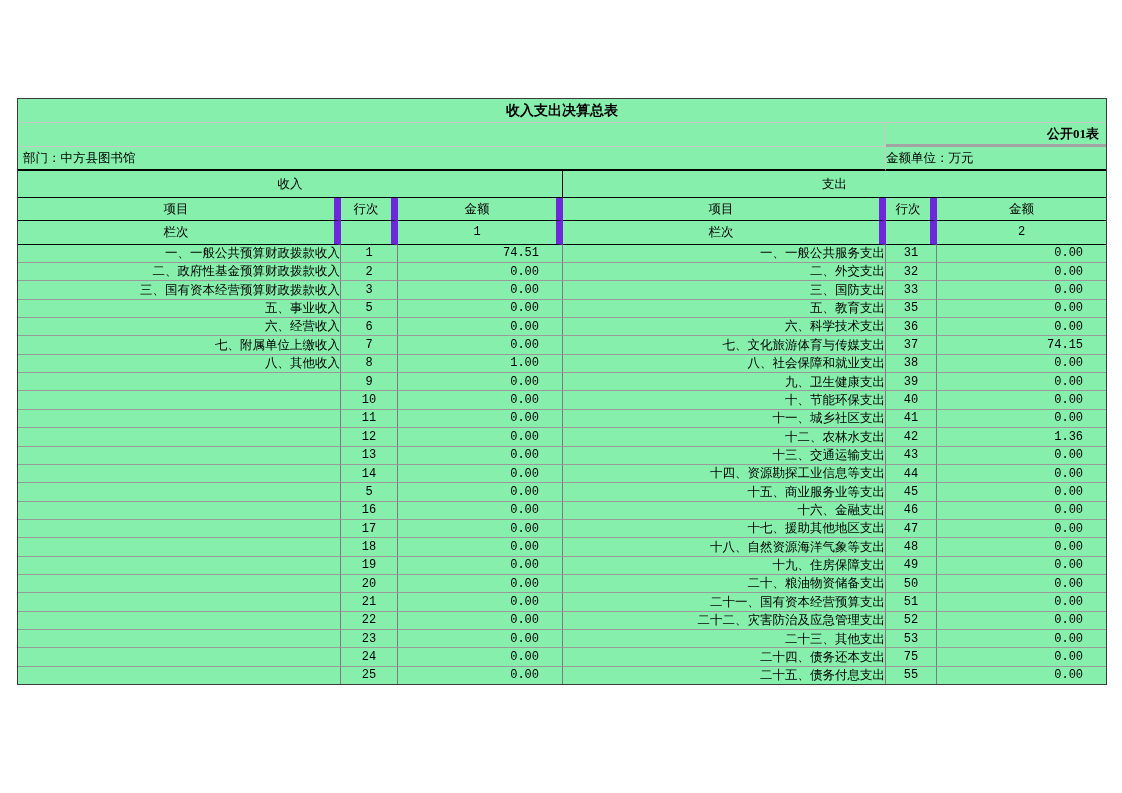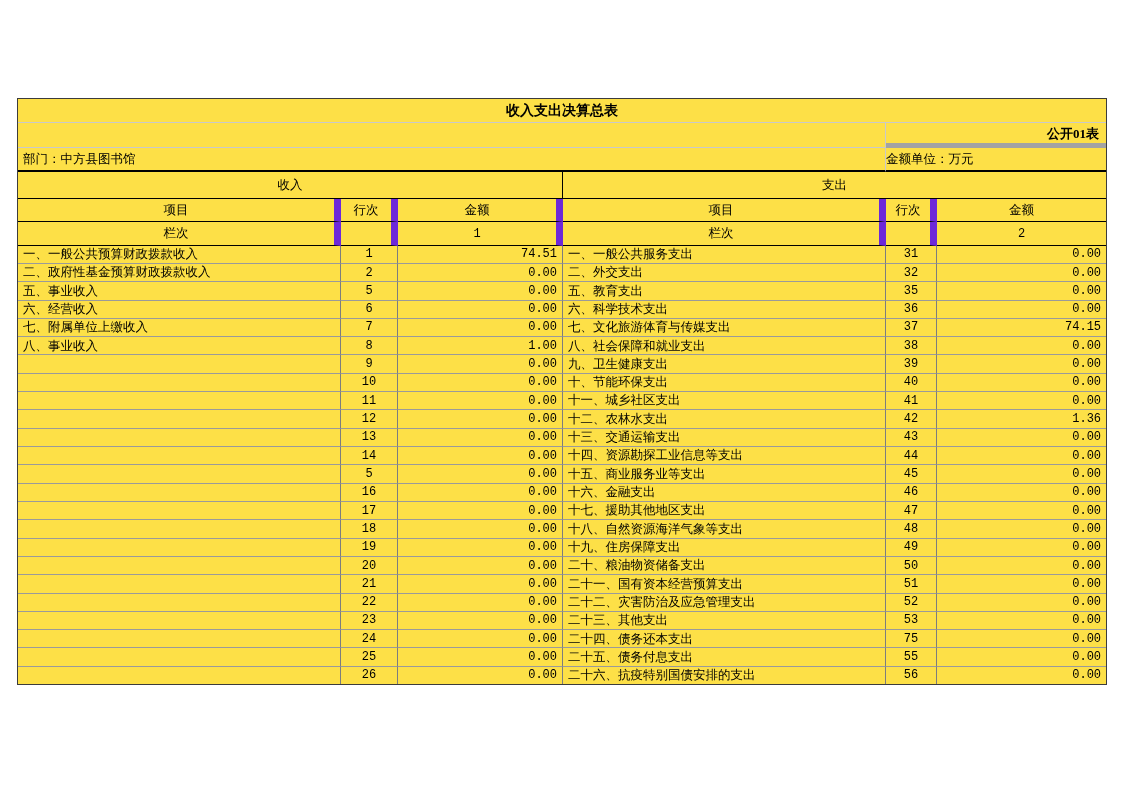--- a/index.html
+++ b/index.html
@@ -9,38 +9,38 @@
     position: relative;
     font-family: "Liberation Serif", "DejaVu Serif", serif;
     color: #000;
   }
   table.fin {
     position: absolute; left: 17px; top: 98px;
     width: 1088px; height: 587px;
     border-collapse: separate; border-spacing: 0;
     table-layout: fixed;
     border: 1px solid #3c3c3c;
-    background: #fde047;
+    background: #86efac;
   }
   td {
     vertical-align: middle;
     overflow: hidden; white-space: nowrap;
     font-size: 12.5px;
     line-height: 1;
   }
   
   tr.r-title td {
     height: 18px; text-align: center;
     font-weight: bold; font-size: 14px;
     border-bottom: 1px solid #c9c9c9;
   }
   tr.r-form { height: 17px; }
   td.cell-blank-top { border-right: 1px solid #c9c9c9; border-bottom: 1px solid #c9c9c9; }
   td.cell-form {
-    border-bottom: 5px solid #a3a3a3;
+    border-bottom: 3px solid #a3a3a3;
     text-align: right; padding-right: 7px;
     font-weight: bold; font-size: 13px;
   }
   tr.r-dept { height: 18px; }
   td.cell-dept {
     border-right: 1px solid #c9c9c9; border-bottom: 2px solid #000;
     text-align: left; padding-left: 5px;
   }
   td.cell-unit { border-bottom: 2px solid #000; padding-right: 7px; }
   
@@ -52,24 +52,24 @@
   tr.r-colhead td, tr.r-index td {
     height: 17px; text-align: center;
     border-bottom: 1px solid #000;
     border-right: 7px solid #6d28d9;
   }
   tr.r-colhead td.last, tr.r-index td.last { border-right: none; }
   
   tr.data-row td { border-right: 1px solid #7d7d7d; border-bottom: 1px solid #9a9a9a; }
   tr.data-row td.last { border-right: none; }
   tr.data-row:last-child td { border-bottom: none; }
-  td.label { text-align: left; padding-left: 5px; }
+  td.label { text-align: right; padding-left: 5px; }
   td.num { font-family: "Liberation Mono", "DejaVu Sans Mono", monospace; font-size: 12px; }
   td.line { text-align: center; }
-  td.amount { text-align: right; padding-right: 5px; }
+  td.amount { text-align: right; padding-right: 23px; }
 </style>
 </head>
 <body>
 
 <table class="fin">
   <colgroup>
     <col style="width:323px">
       <col style="width:57px">
       <col style="width:165px">
     <col style="width:323px">
@@ -127,20 +127,28 @@
       </tr>
       <tr class="data-row">
         <td class="label">二、政府性基金预算财政拨款收入</td>
         <td class="num line">2</td>
         <td class="num amount">0.00</td>
         <td class="label">二、外交支出</td>
         <td class="num line">32</td>
         <td class="num amount last">0.00</td>
       </tr>
       <tr class="data-row">
+        <td class="label">三、国有资本经营预算财政拨款收入</td>
+        <td class="num line">3</td>
+        <td class="num amount">0.00</td>
+        <td class="label">三、国防支出</td>
+        <td class="num line">33</td>
+        <td class="num amount last">0.00</td>
+      </tr>
+      <tr class="data-row">
         <td class="label">五、事业收入</td>
         <td class="num line">5</td>
         <td class="num amount">0.00</td>
         <td class="label">五、教育支出</td>
         <td class="num line">35</td>
         <td class="num amount last">0.00</td>
       </tr>
       <tr class="data-row">
         <td class="label">六、经营收入</td>
         <td class="num line">6</td>
@@ -151,21 +159,21 @@
       </tr>
       <tr class="data-row">
         <td class="label">七、附属单位上缴收入</td>
         <td class="num line">7</td>
         <td class="num amount">0.00</td>
         <td class="label">七、文化旅游体育与传媒支出</td>
         <td class="num line">37</td>
         <td class="num amount last">74.15</td>
       </tr>
       <tr class="data-row">
-        <td class="label">八、事业收入</td>
+        <td class="label">八、其他收入</td>
         <td class="num line">8</td>
         <td class="num amount">1.00</td>
         <td class="label">八、社会保障和就业支出</td>
         <td class="num line">38</td>
         <td class="num amount last">0.00</td>
       </tr>
       <tr class="data-row">
         <td class="label"></td>
         <td class="num line">9</td>
         <td class="num amount">0.00</td>
@@ -294,22 +302,14 @@
         <td class="num amount last">0.00</td>
       </tr>
       <tr class="data-row">
         <td class="label"></td>
         <td class="num line">25</td>
         <td class="num amount">0.00</td>
         <td class="label">二十五、债务付息支出</td>
         <td class="num line">55</td>
         <td class="num amount last">0.00</td>
       </tr>
-      <tr class="data-row">
-        <td class="label"></td>
-        <td class="num line">26</td>
-        <td class="num amount">0.00</td>
-        <td class="label">二十六、抗疫特别国债安排的支出</td>
-        <td class="num line">56</td>
-        <td class="num amount last">0.00</td>
-      </tr>
     </tbody>
 </table>
 
 </body></html>

